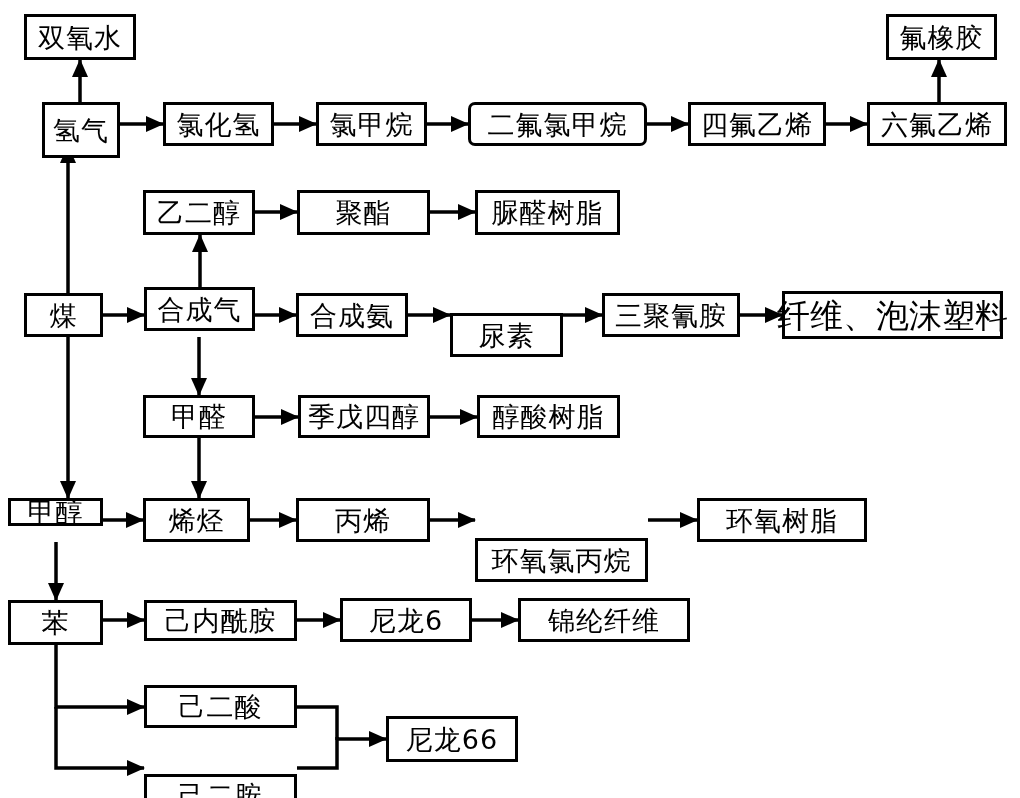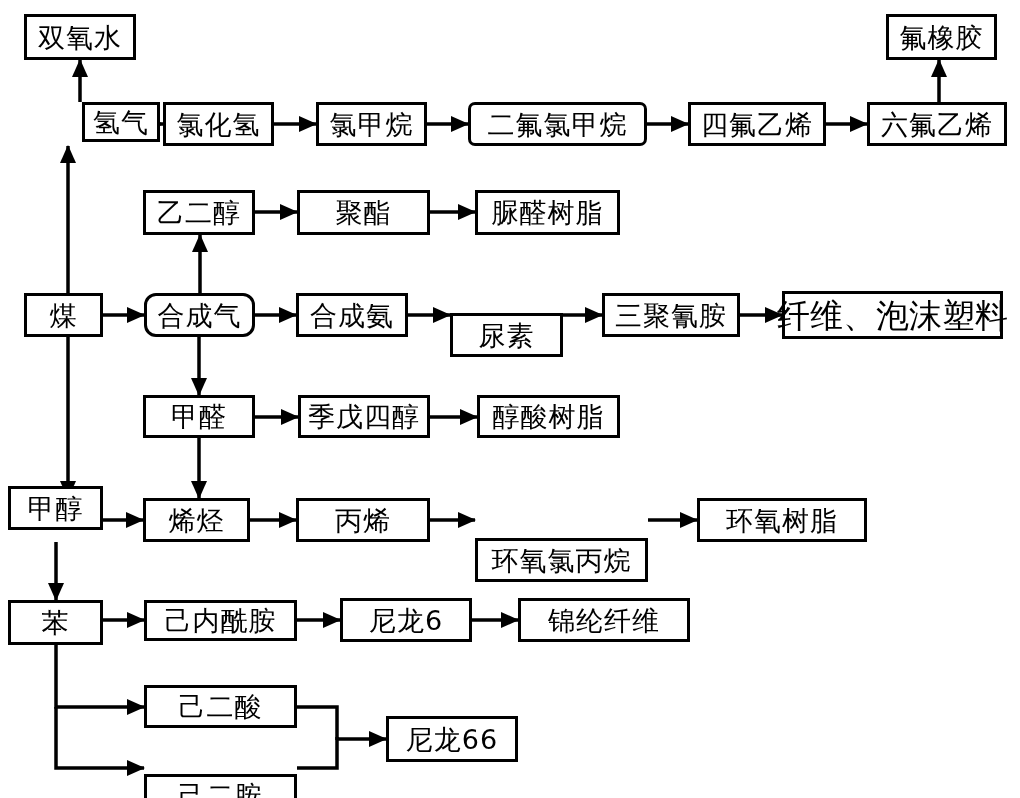--- a/index.html
+++ b/index.html
@@ -94,21 +94,21 @@
         <polyline points="56,645 56,707 144,707" marker-end="url(#arrowhead)"></polyline>
         <polyline points="56,707 56,768 144,768" marker-end="url(#arrowhead)"></polyline>
         <polyline points="297,707 337,707 337,740"></polyline>
         <polyline points="297,768 337,768 337,737"></polyline>
         <polyline points="337,739 386,739" marker-end="url(#arrowhead)"></polyline>
       </g>
   </svg>
 <div class="node" style="left: 24px; top: 14px; width: 112px; height: 46px;">
       <span>双氧水</span>
     </div>
-    <div class="node" style="left: 42px; top: 102px; width: 78px; height: 40px; margin-left: 40px;">
+    <div class="node" style="left: 42px; top: 102px; width: 78px; height: 56px;">
       <span>氢气</span>
     </div>
     <div class="node" style="left: 163px; top: 102px; width: 111px; height: 44px;">
       <span>氯化氢</span>
     </div>
     <div class="node" style="left: 316px; top: 102px; width: 111px; height: 44px;">
       <span>氯甲烷</span>
     </div>
     <div class="node" style="left: 468px; top: 102px; width: 179px; height: 44px; border-radius: 7px;">
       <span>二氟氯甲烷</span>
@@ -127,21 +127,21 @@
     </div>
     <div class="node" style="left: 297px; top: 190px; width: 133px; height: 45px;">
       <span>聚酯</span>
     </div>
     <div class="node" style="left: 475px; top: 190px; width: 145px; height: 45px;">
       <span>脲醛树脂</span>
     </div>
     <div class="node" style="left: 24px; top: 293px; width: 79px; height: 44px;">
       <span>煤</span>
     </div>
-    <div class="node" style="left: 144px; top: 293px; width: 111px; height: 44px; border-radius: 12px;">
+    <div class="node" style="left: 144px; top: 287px; width: 111px; height: 44px;">
       <span>合成气</span>
     </div>
     <div class="node" style="left: 296px; top: 293px; width: 112px; height: 44px;">
       <span>合成氨</span>
     </div>
     <div class="node" style="left: 450px; top: 293px; width: 113px; height: 44px; margin-top: 20px;">
       <span>尿素</span>
     </div>
     <div class="node" style="left: 602px; top: 293px; width: 138px; height: 44px;">
       <span>三聚氰胺</span>
@@ -151,21 +151,21 @@
     </div>
     <div class="node" style="left: 143px; top: 395px; width: 112px; height: 43px;">
       <span>甲醛</span>
     </div>
     <div class="node" style="left: 298px; top: 395px; width: 132px; height: 43px;">
       <span>季戊四醇</span>
     </div>
     <div class="node" style="left: 477px; top: 395px; width: 143px; height: 43px;">
       <span>醇酸树脂</span>
     </div>
-    <div class="node" style="left: 8px; top: 486px; width: 95px; height: 44px;">
+    <div class="node" style="left: 8px; top: 498px; width: 95px; height: 28px;">
       <span>甲醇</span>
     </div>
     <div class="node" style="left: 143px; top: 498px; width: 107px; height: 44px;">
       <span>烯烃</span>
     </div>
     <div class="node" style="left: 296px; top: 498px; width: 134px; height: 44px;">
       <span>丙烯</span>
     </div>
     <div class="node" style="left: 475px; top: 498px; width: 173px; height: 44px; margin-top: 40px;">
       <span>环氧氯丙烷</span>

